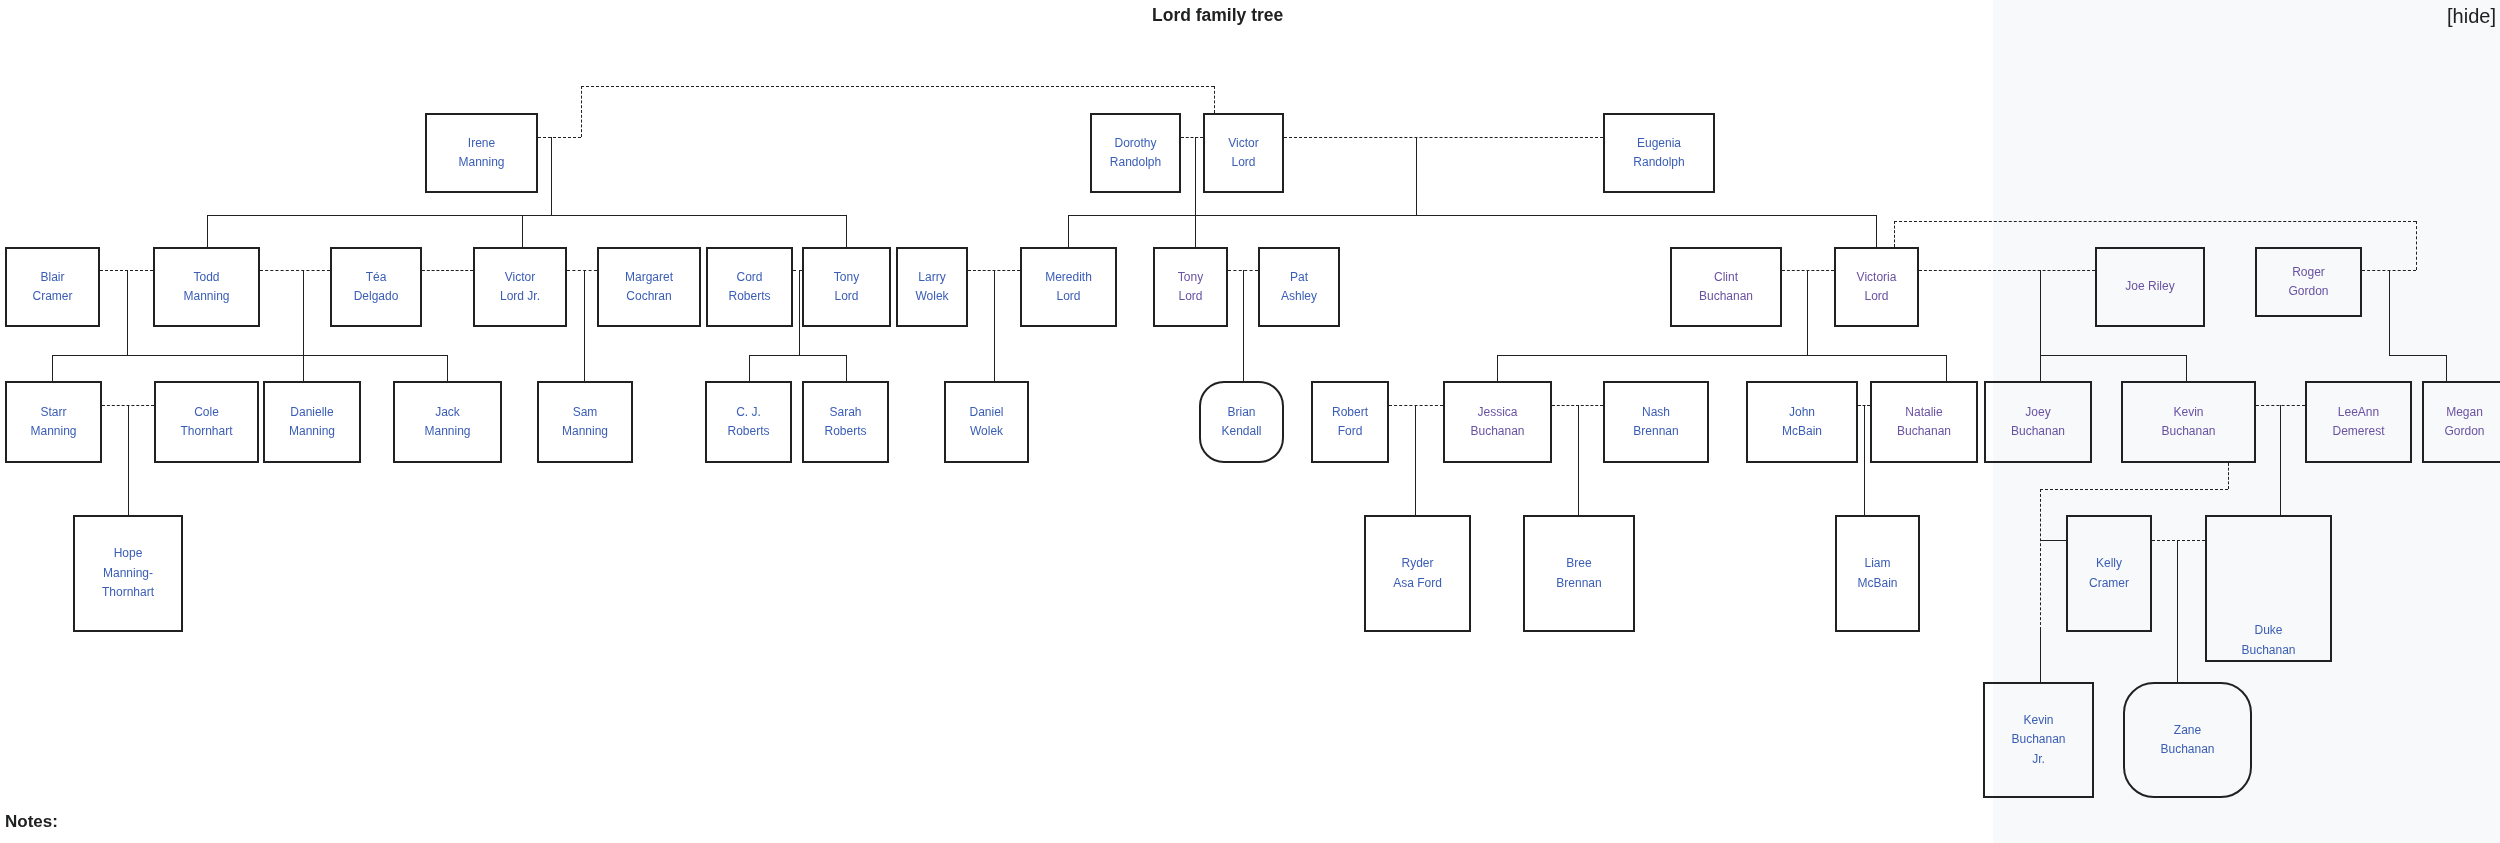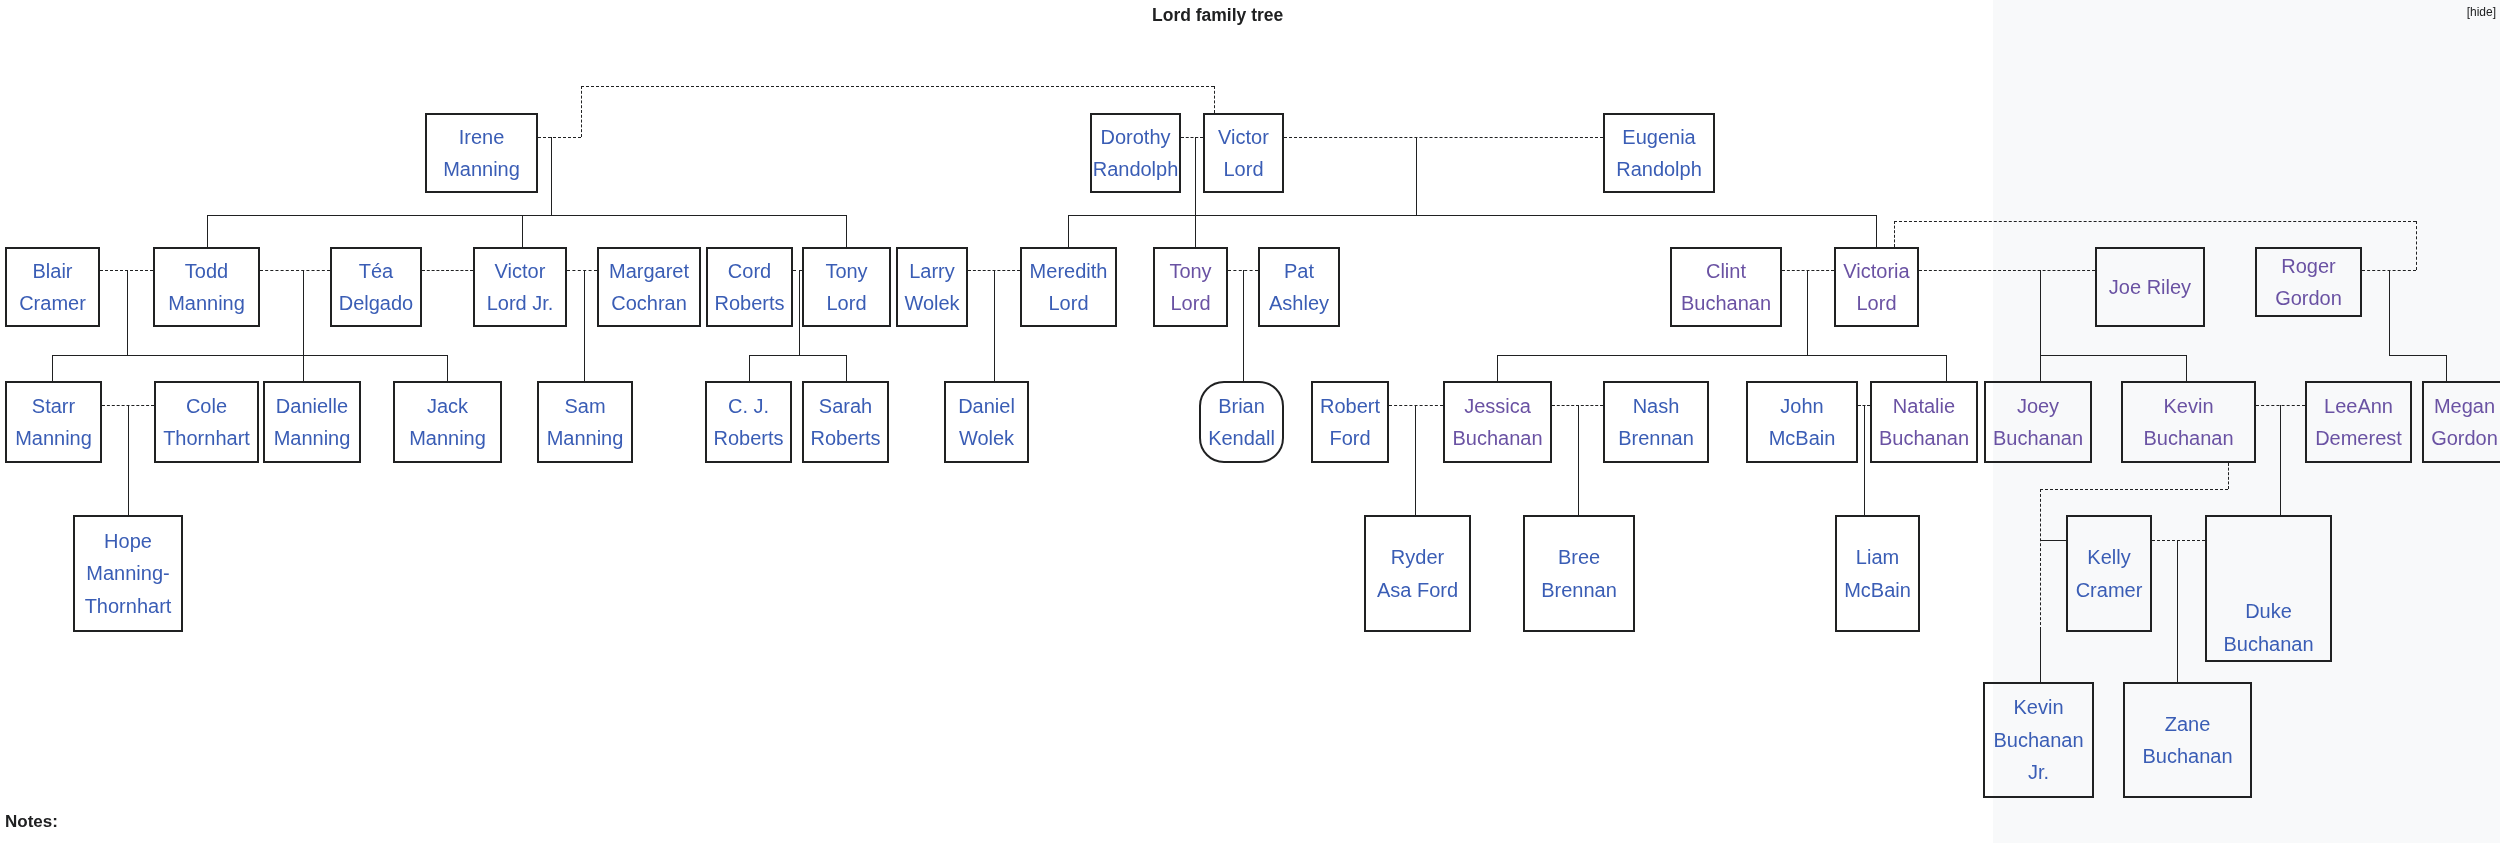--- a/index.html
+++ b/index.html
@@ -4,26 +4,26 @@
 <style>
   html,body{margin:0;padding:0;}
   body{
     width:2500px;height:843px;overflow:hidden;position:relative;
     background:#ffffff;
     font-family:"Liberation Sans","DejaVu Sans",sans-serif;
   }
   #canvas{position:absolute;left:0;top:0;width:2500px;height:843px;}
   .side-panel{position:absolute;top:0;height:843px;background:#f8f9fa;}
   .tree-title{position:absolute;top:5px;font-size:17.5px;font-weight:bold;color:#202122;white-space:nowrap;}
-  .hide-link{position:absolute;top:5px;font-size:12px;color:#202122;white-space:nowrap;cursor:pointer;}
+  .hide-link{position:absolute;top:5px;font-size:20px;color:#202122;white-space:nowrap;cursor:pointer;}
   .notes-label{position:absolute;font-size:17px;font-weight:bold;color:#202122;}
   .node{
     position:absolute;box-sizing:border-box;border:2px solid #202122;
     display:flex;flex-direction:column;align-items:center;justify-content:center;
-    text-align:center;font-size:20px;line-height:1.62;background:transparent;
+    text-align:center;font-size:12px;line-height:1.62;background:transparent;
   }
   .node span{display:block;white-space:nowrap;color:#3a5db5;cursor:pointer;}
   .node.visited span{color:#6a52a3;}
   .seg{position:absolute;}
   .seg.solid{background:#202122;}
   .seg.dash-h{background:none;border-top:1px dashed #202122;}
   .seg.dash-v{background:none;border-left:1px dashed #202122;}
 </style>
 </head>
 <body>
@@ -274,18 +274,18 @@
       </div>
       <div class="node" style="left: 2205px; top: 515px; width: 127px; height: 147px; justify-content: flex-end;">
         <span>Duke</span>
         <span>Buchanan</span>
       </div>
       <div class="node" style="left: 1983px; top: 682px; width: 111px; height: 116px;">
         <span>Kevin</span>
         <span>Buchanan</span>
         <span>Jr.</span>
       </div>
-      <div class="node" style="left: 2123px; top: 682px; width: 129px; height: 116px;">
+      <div class="node" style="left: 2123px; top: 682px; width: 129px; height: 116px; border-radius: 31px;">
         <span>Zane</span>
         <span>Buchanan</span>
       </div>
     </div>
 </div>
 
 </body></html>

